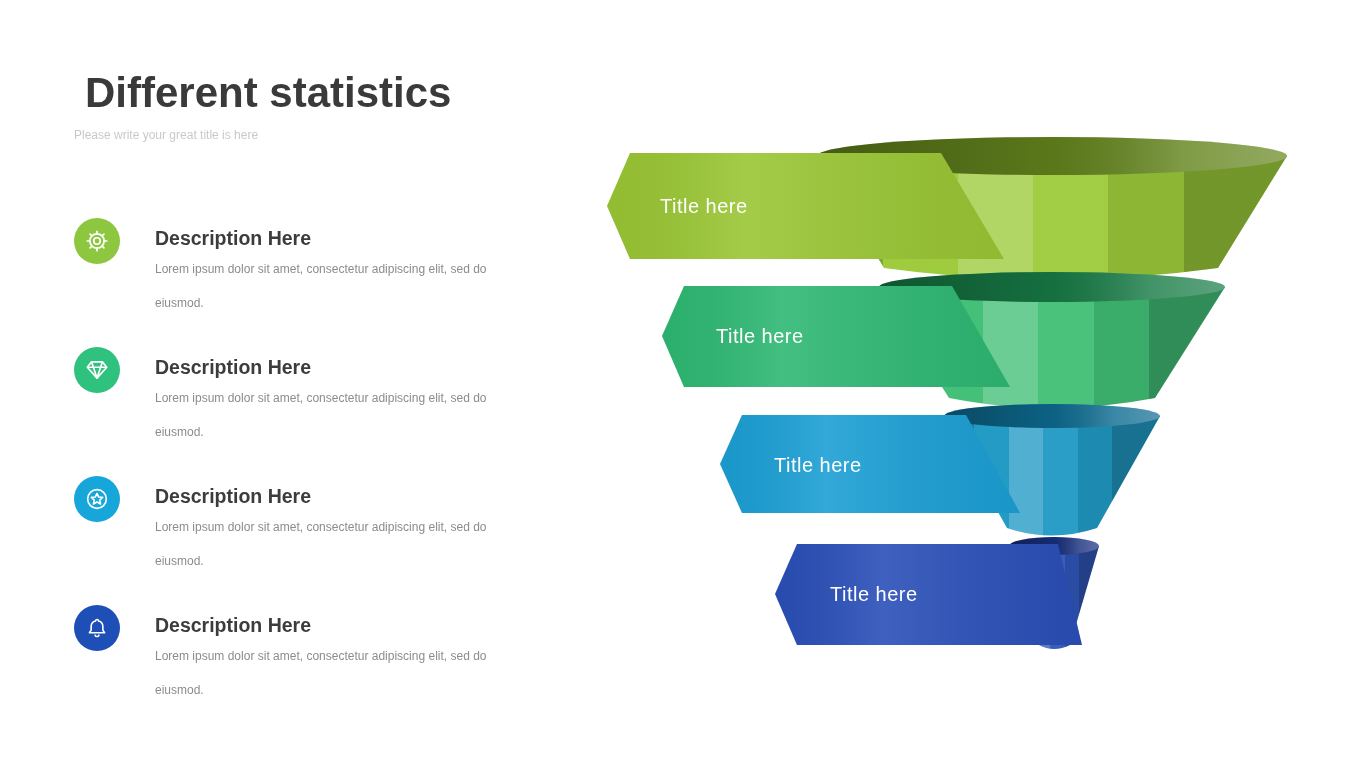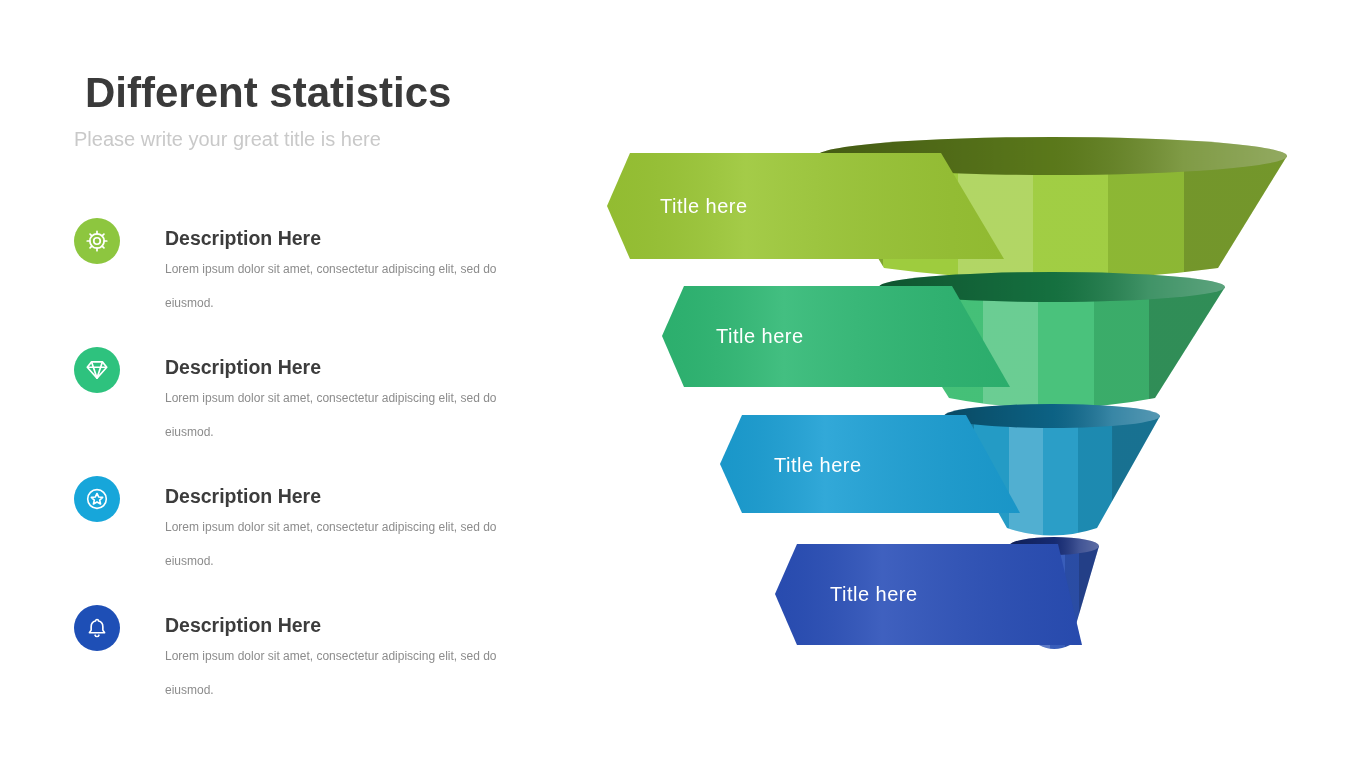--- a/index.html
+++ b/index.html
@@ -4,29 +4,29 @@
 <style>
   html,body{margin:0;padding:0;background:#ffffff;}
   .slide{
     position:relative;width:1365px;height:768px;background:#ffffff;overflow:hidden;
     font-family:"Liberation Sans",sans-serif;
   }
   .slide-header{position:absolute;left:73px;top:58px;}
   .slide-title{
     margin:12px;font-size:42px;font-weight:800;color:#3a3a3a;letter-spacing:0px;line-height:1.1;
   }
-  .slide-subtitle{margin:7px 0 0 1px;font-size:20px;color:#c9c9c9;}
+  .slide-subtitle{margin:7px 0 0 1px;font-size:12px;color:#c9c9c9;}
   .desc-list{position:absolute;left:74px;top:218px;width:460px;}
   .desc-item{display:flex;align-items:flex-start;margin-bottom:27px;}
   .icon-circle{
     flex:none;width:46px;height:46px;border-radius:50%;
     display:flex;align-items:center;justify-content:center;
   }
   .icon-circle svg{display:block;}
-  .desc-text{margin-left:45px;}
+  .desc-text{margin-left:35px;}
   .desc-heading{margin:9px 0 2px 0;font-size:19.5px;font-weight:700;color:#3c3c3c;}
   .desc-body{margin:0;width:352px;font-size:12px;line-height:34px;color:#8c8c8c;}
   .funnel-svg{position:absolute;left:0;top:0;width:1365px;height:768px;}
   .funnel-label{
     font-family:"Liberation Sans",sans-serif;font-size:20px;letter-spacing:0.5px;fill:#ffffff;
   }
 </style>
 </head>
 <body>
 

